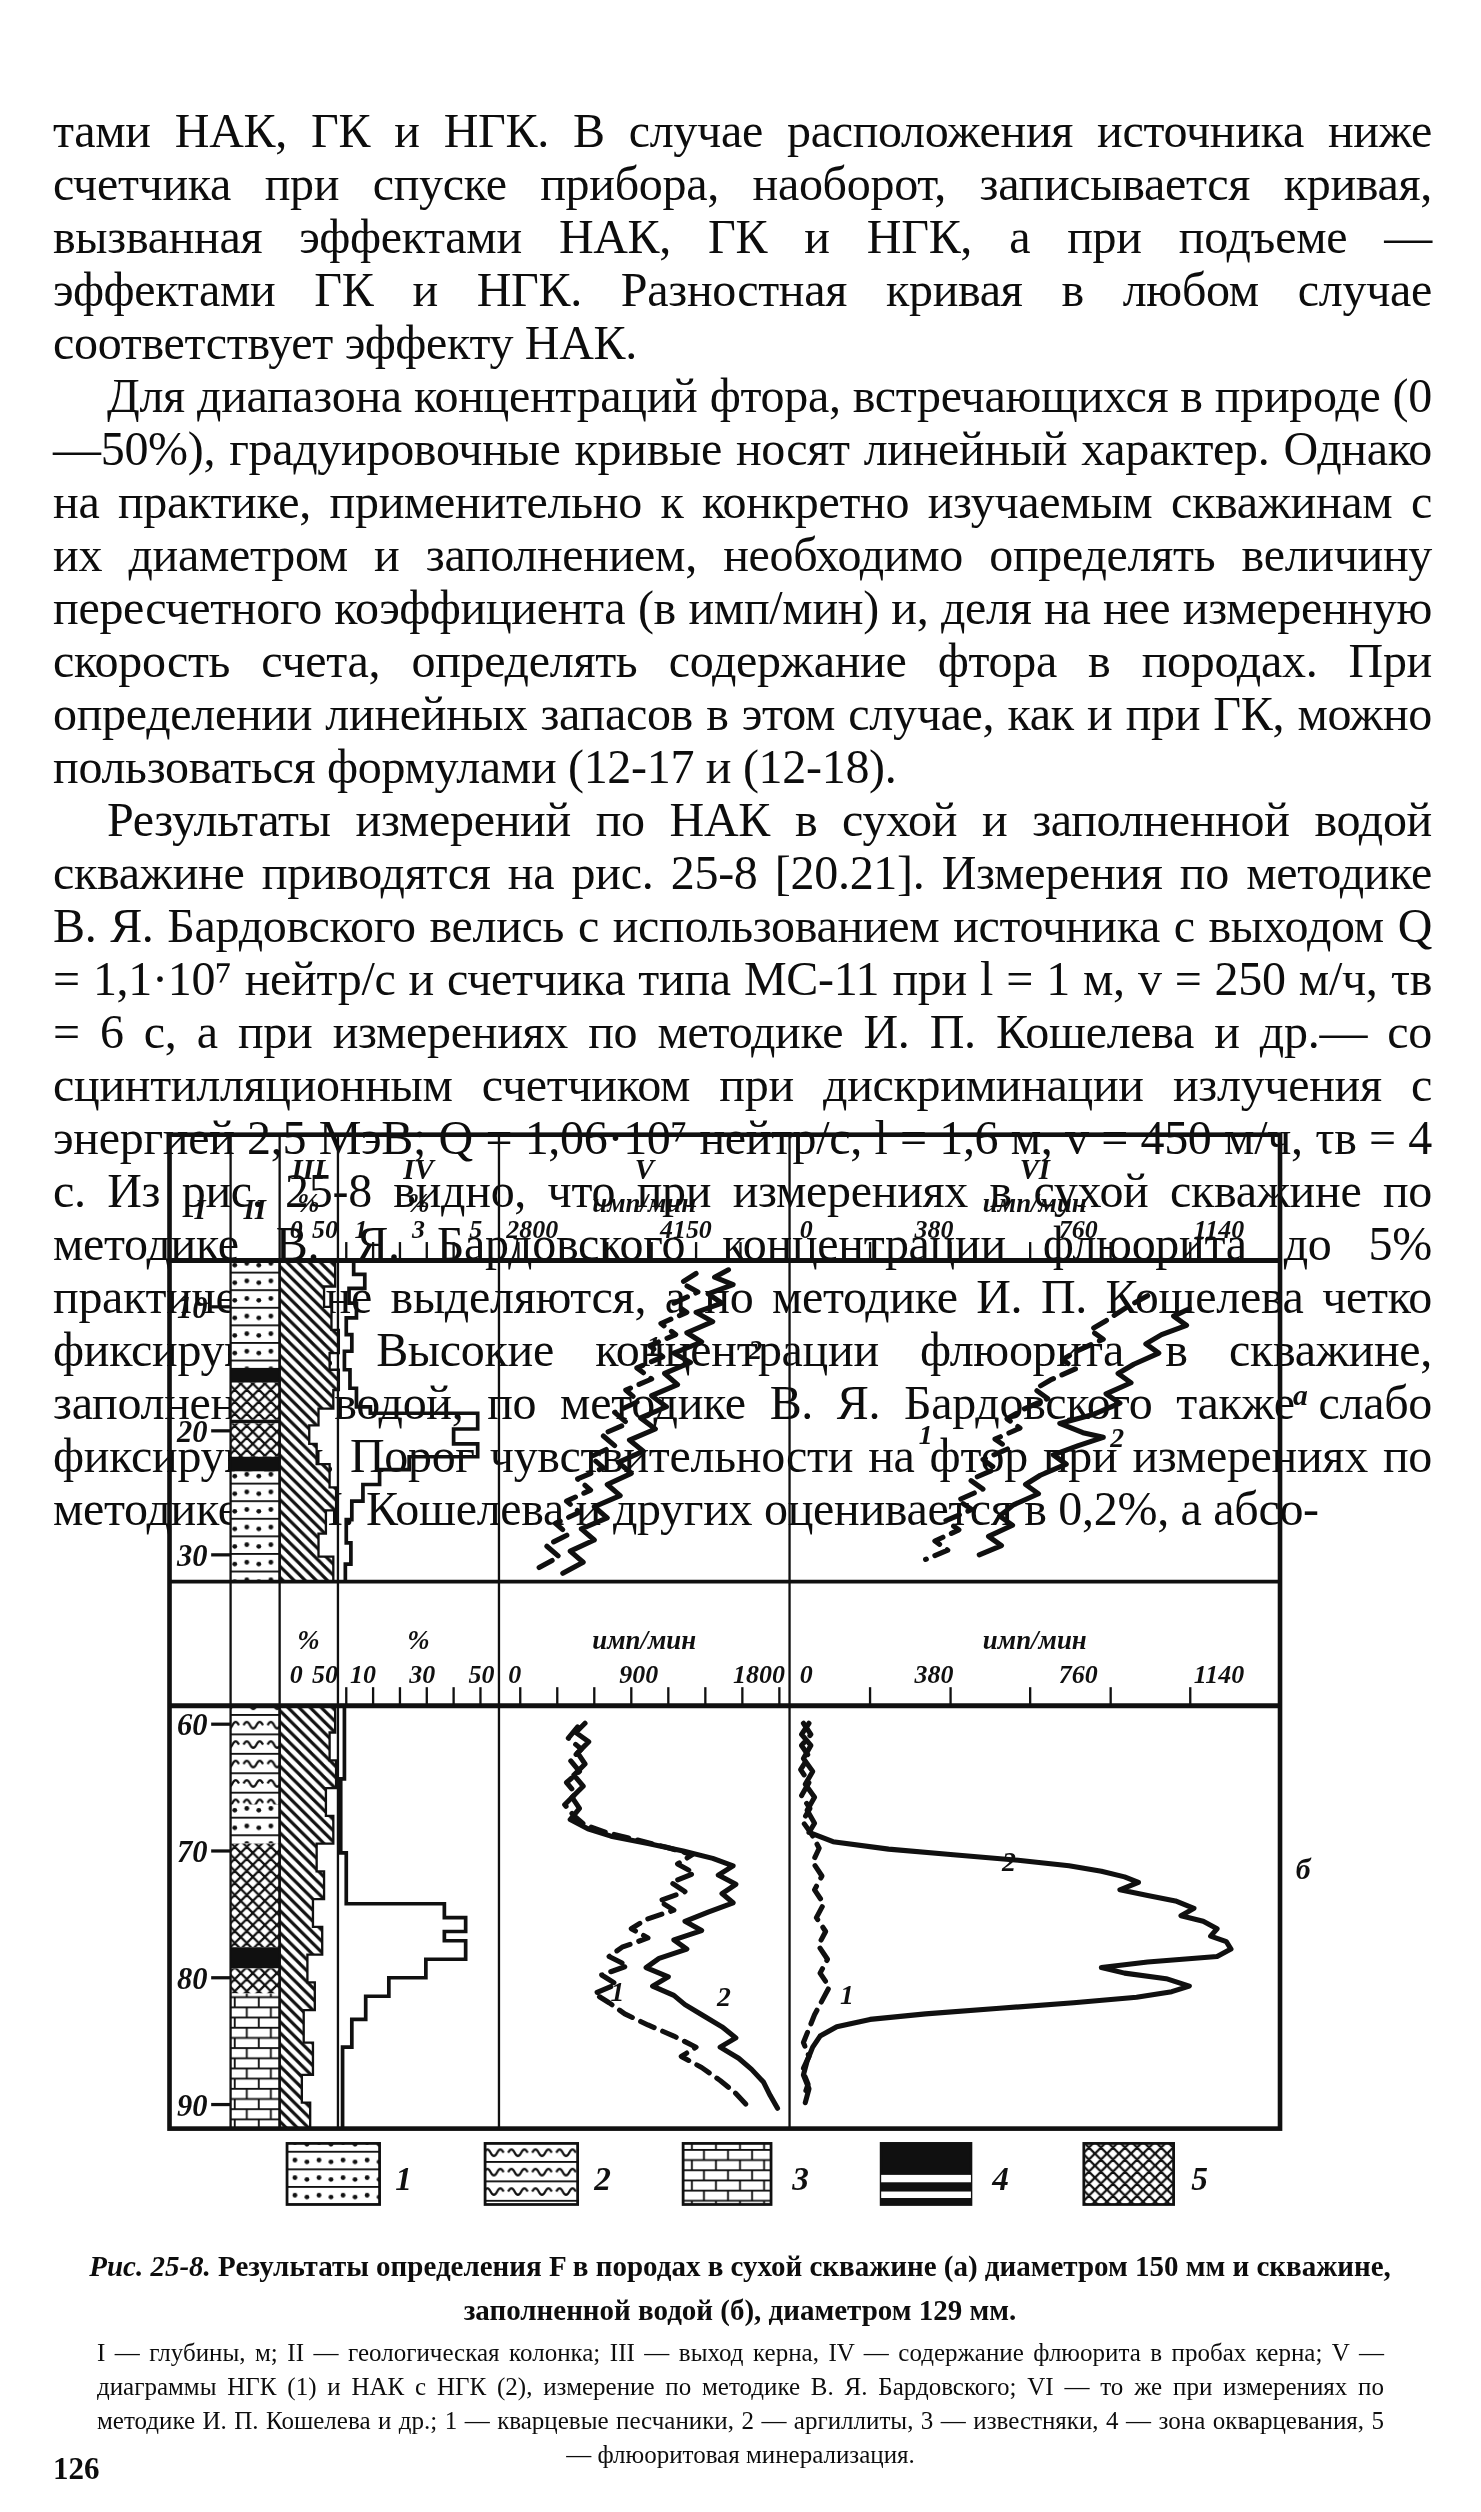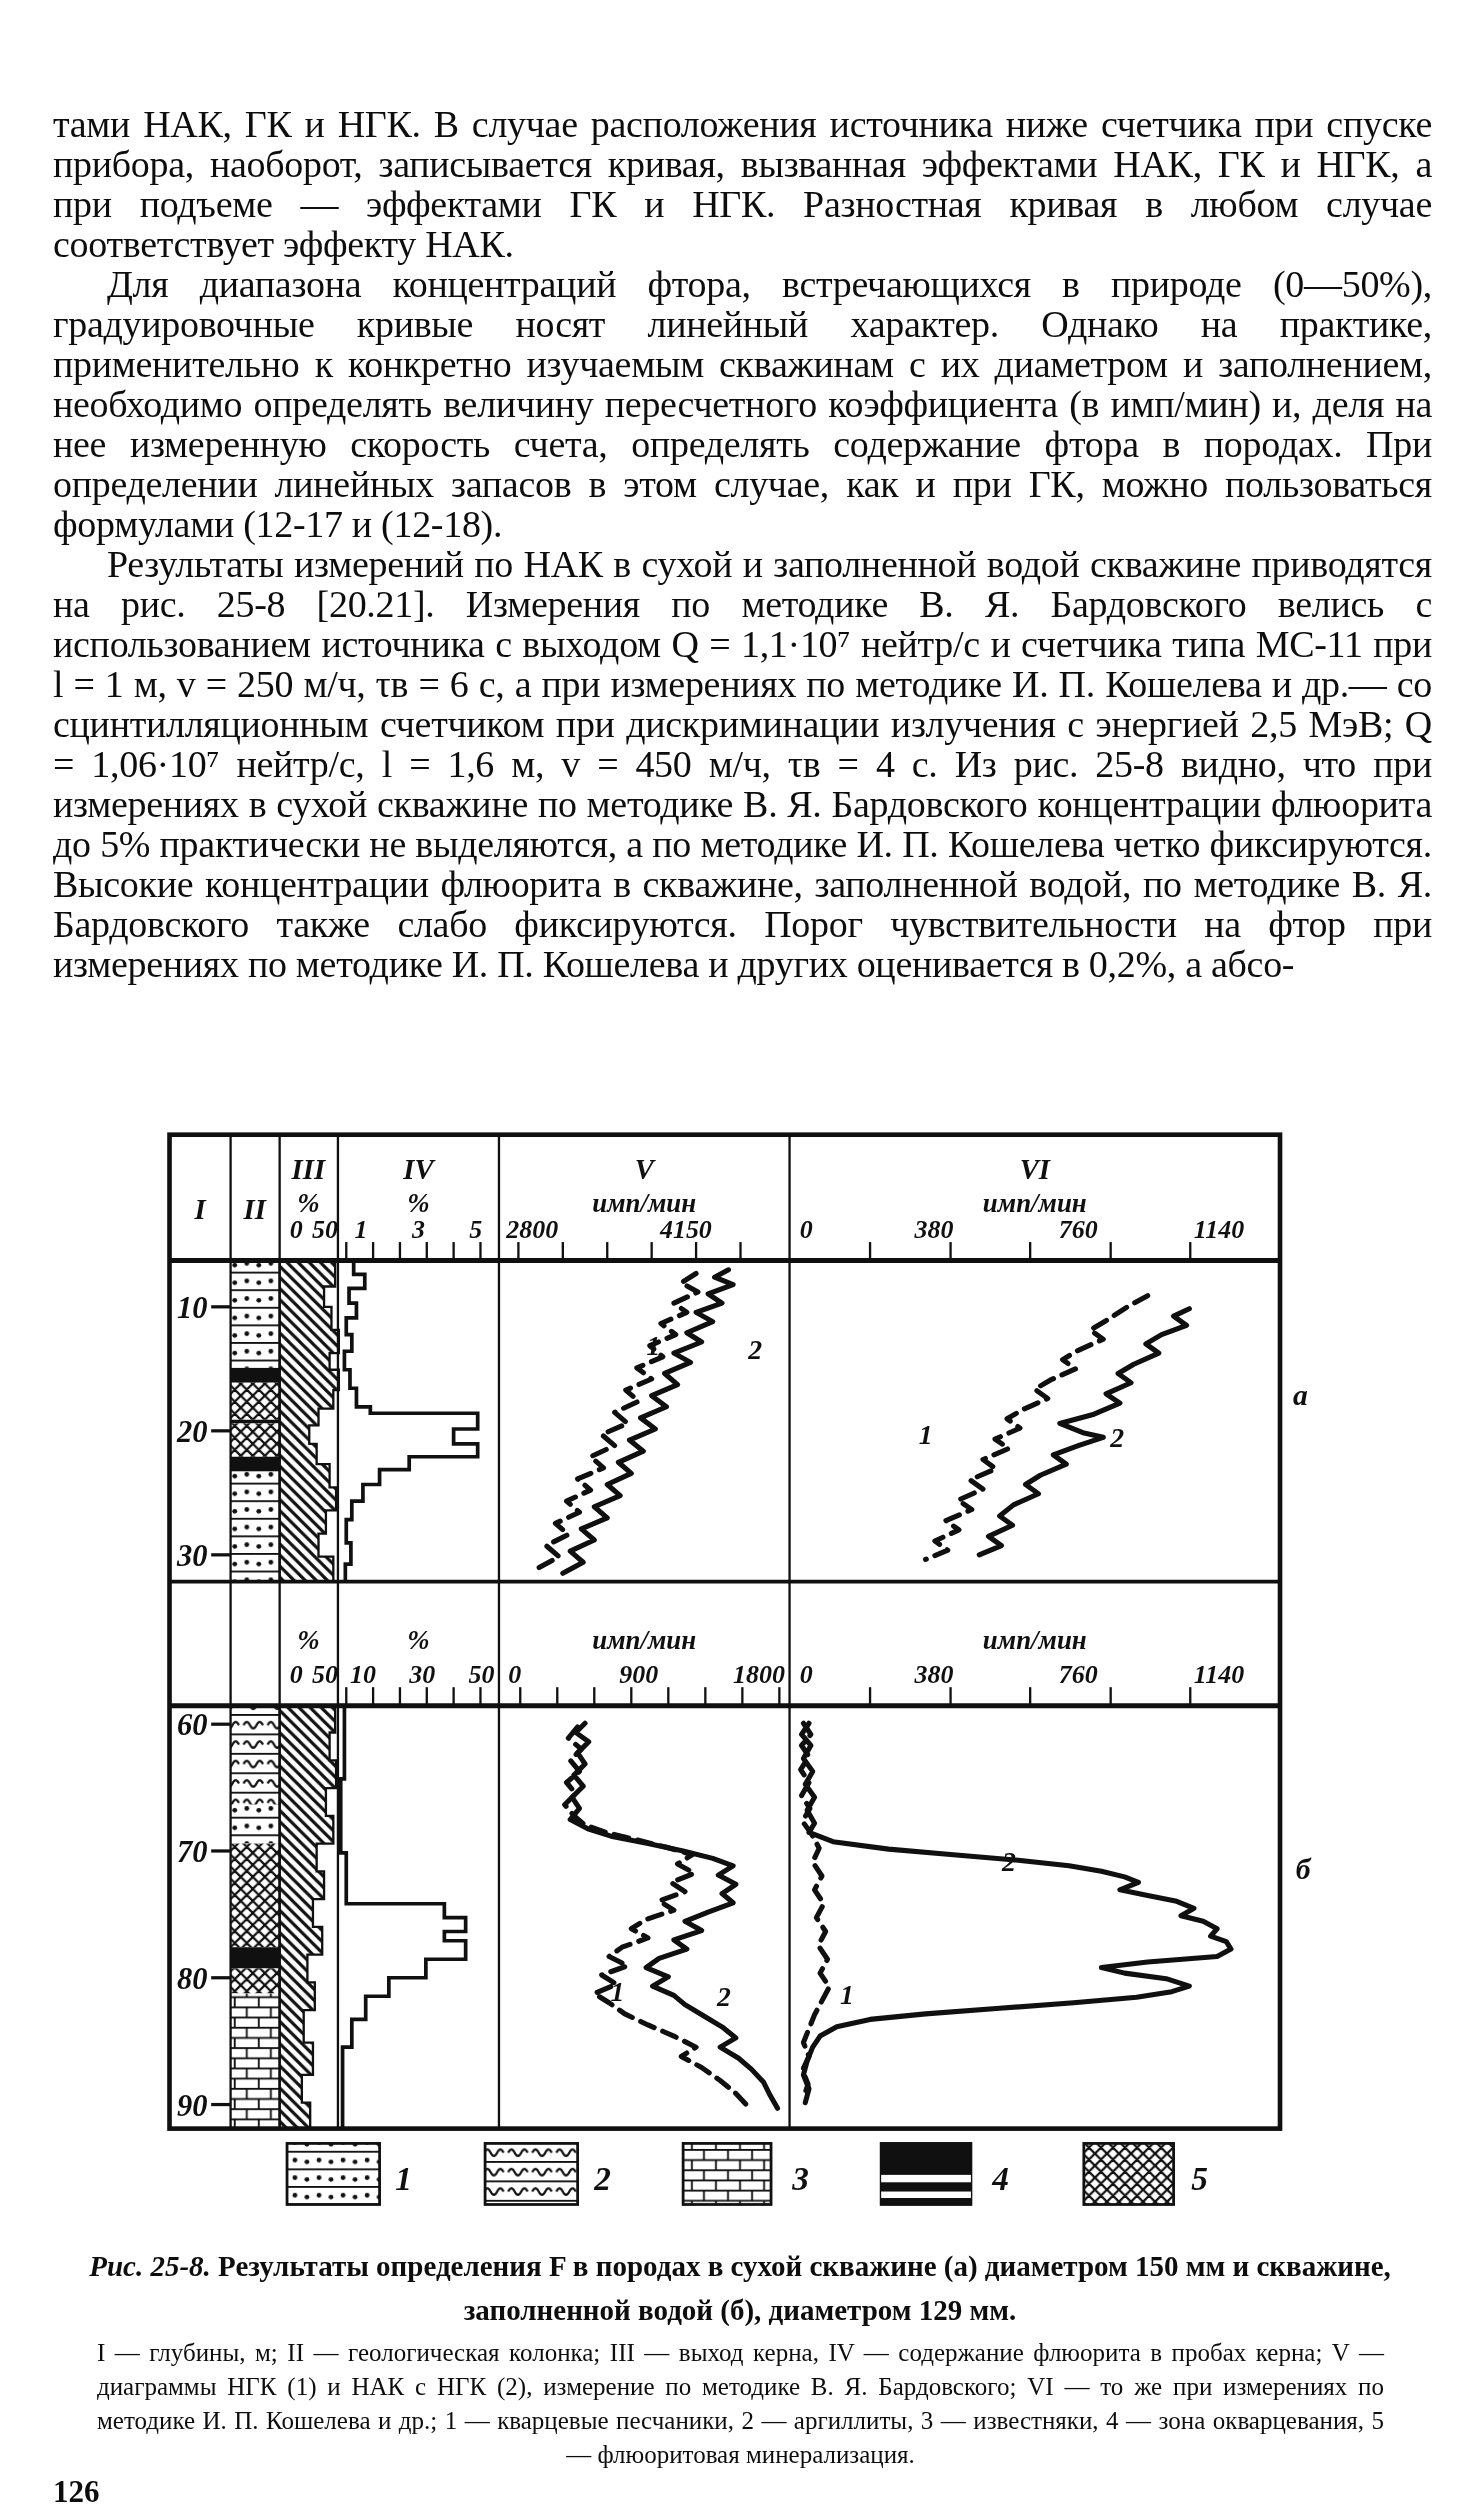--- a/index.html
+++ b/index.html
@@ -1,19 +1,19 @@
 <!DOCTYPE html>
 <html style="font-size:15px"><head>
 <meta charset="utf-8">
 <style>
   html,body{margin:0;padding:0;background:#ffffff;}
   .page{position:relative;width:1481px;height:2512px;background:#fff;color:#0d0d0d;
         font-family:"Liberation Serif",serif;overflow:hidden;}
   .bodytext{position:absolute;left:53px;top:104px;width:1379px;
-            font-size:38px;line-height:40px;text-align:justify;letter-spacing:-0.3px;}
+            font-size:48px;line-height:53px;text-align:justify;letter-spacing:-0.3px;}
   .bodytext p{margin:0;}
   .bodytext p.ind{text-indent:54px;}
   .figwrap{position:absolute;left:0;top:1131px;width:1481px;height:1092px;}
   svg text{font-family:"Liberation Serif",serif;fill:#101010;}
   .t-title{font-size:31px;font-style:italic;font-weight:bold;}
   .t-unit{font-size:29px;font-style:italic;font-weight:bold;}
   .t-num{font-size:28px;font-style:italic;font-weight:bold;}
   .t-depth{font-size:33px;font-style:italic;font-weight:bold;}
   .t-clabel{font-size:30px;font-style:italic;font-weight:bold;}
   .t-sec{font-size:32px;font-style:italic;font-weight:bold;}
@@ -22,21 +22,21 @@
   .wig{fill:none;stroke:#101010;stroke-width:5.5;stroke-linejoin:round;stroke-linecap:round;}
   .wigd{fill:none;stroke:#101010;stroke-width:5.5;stroke-linejoin:round;stroke-linecap:round;stroke-dasharray:16 10;}
   .step{fill:none;stroke:#101010;stroke-width:4;stroke-linejoin:miter;}
   .hatchpoly{fill:url(#pat-hatch);stroke:#101010;stroke-width:2.5;}
   .caption{position:absolute;left:83px;top:2244px;width:1314px;text-align:center;
            font-size:29px;font-weight:bold;line-height:44px;}
   .caption .figlab{font-style:italic;}
   .capdetails{position:absolute;left:97px;top:2336px;width:1287px;
               font-size:25px;font-weight:normal;line-height:34px;
               text-align:justify;text-align-last:center;}
-  .pagenum{position:absolute;left:53px;top:2451px;font-size:31px;font-weight:bold;margin-top:23px;}
+  .pagenum{position:absolute;left:53px;top:2451px;font-size:31px;font-weight:bold;}
 </style>
 </head>
 <body>
 
 <div class="page">
 
   <div class="bodytext">
     <p>тами НАК, ГК и НГК. В случае расположения источника ниже счетчика при спуске прибора, наоборот, записывается кривая, вызванная эффектами НАК, ГК и НГК, а при подъеме — эффектами ГК и НГК. Разностная кривая в любом случае соответствует эффекту НАК.</p>
     <p class="ind">Для диапазона концентраций фтора, встречающихся в природе (0—50%), градуировочные кривые носят линейный характер. Однако на практике, применительно к конкретно изучаемым скважинам с их диаметром и заполнением, необходимо определять величину пересчетного коэффициента (в имп/мин) и, деля на нее измеренную скорость счета, определять содержание фтора в породах. При определении линейных запасов в этом случае, как и при ГК, можно пользоваться формулами (12-17 и (12-18).</p>
     <p class="ind">Результаты измерений по НАК в сухой и заполненной водой скважине приводятся на рис. 25-8 [20.21]. Измерения по методике В. Я. Бардовского велись с использованием источника с выходом Q = 1,1·10⁷ нейтр/с и счетчика типа МС-11 при l = 1 м, v = 250 м/ч, τв = 6 с, а при измерениях по методике И. П. Кошелева и др.— со сцинтилляционным счетчиком при дискриминации излучения с энергией 2,5 МэВ; Q = 1,06·10⁷ нейтр/с, l = 1,6 м, v = 450 м/ч, τв = 4 с. Из рис. 25-8 видно, что при измерениях в сухой скважине по методике В. Я. Бардовского концентрации флюорита до 5% практически не выделяются, а по методике И. П. Кошелева четко фиксируются. Высокие концентрации флюорита в скважине, заполненной водой, по методике В. Я. Бардовского также слабо фиксируются. Порог чувствительности на фтор при измерениях по методике И. П. Кошелева и других оценивается в 0,2%, а абсо-</p>

